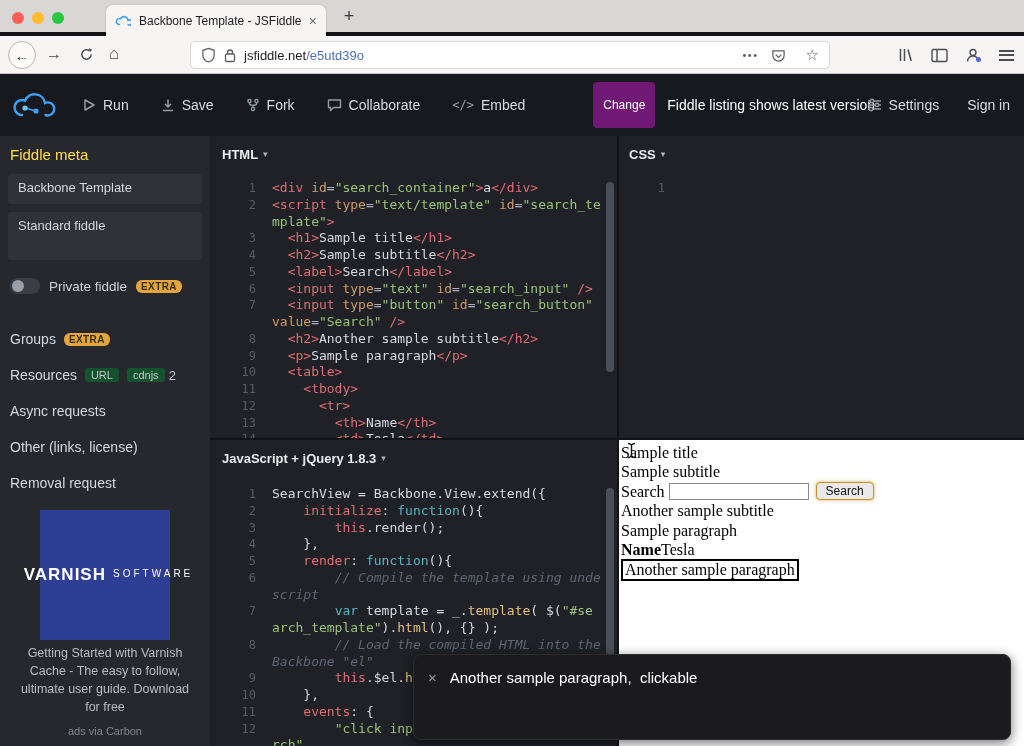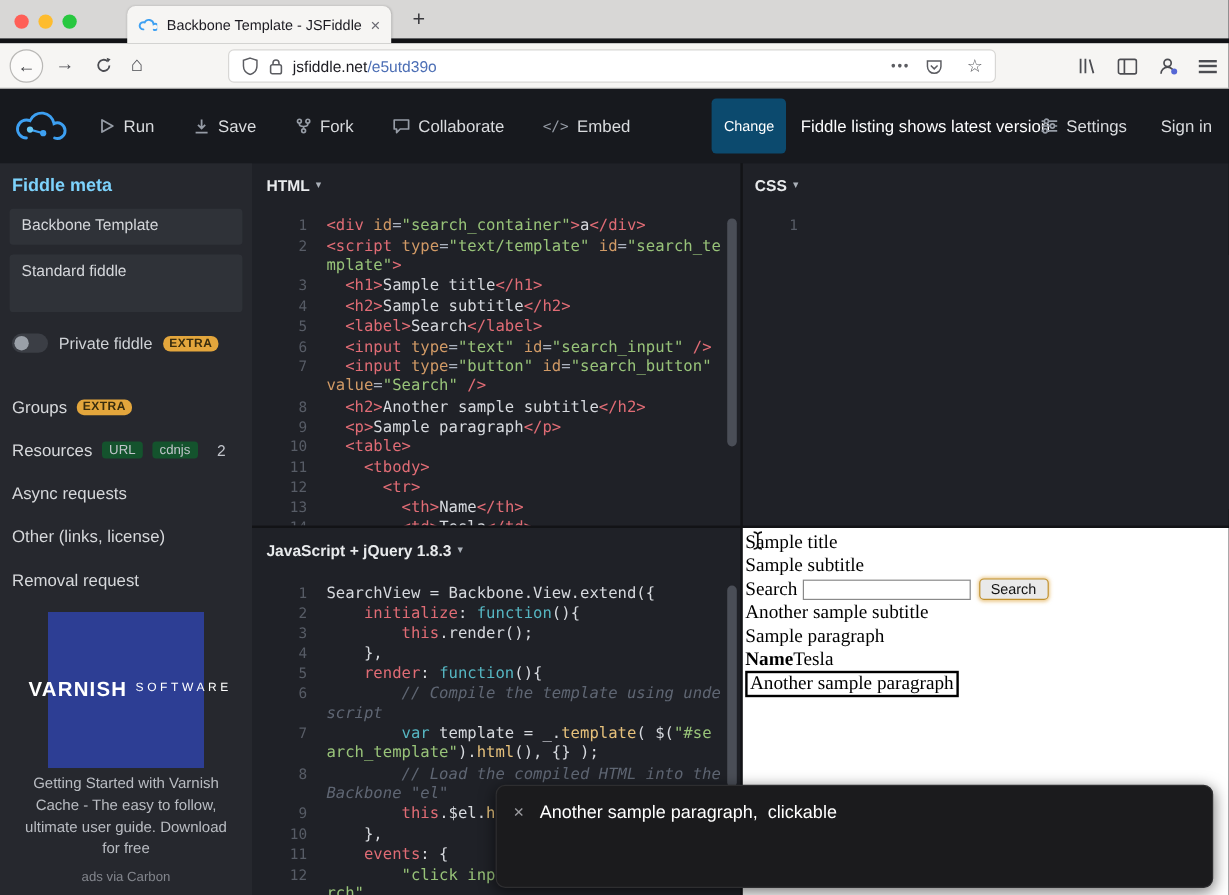--- a/index.html
+++ b/index.html
@@ -31,36 +31,36 @@
   .star{font-size:15px;color:#5b5c61;margin-left:12px}
   .nav-right{position:absolute;right:10px;top:0;height:38px;display:flex;align-items:center;gap:17px}
   .hamburger{width:15px;height:11px;border-top:2px solid #4c4d52;border-bottom:2px solid #4c4d52;position:relative}
   .hamburger::after{content:"";position:absolute;left:0;top:2.5px;width:15px;height:2px;background:#4c4d52}
 
   
   .fjheader{position:absolute;top:74px;left:0;width:1024px;height:62px;background:#17191e;display:flex;align-items:center}
   .logo{margin:0 26px 0 10px;display:flex}
   .hitem{display:flex;align-items:center;gap:7px;margin-right:32px;color:#d9dbde;font-size:14px;cursor:pointer}
   .embed-glyph{font-family:"DejaVu Sans Mono",monospace;font-size:12px;color:#969ca6}
-  .change-btn{background:#0c4a6e;color:#fff;border:none;font-size:12px;font-family:inherit;padding:16px 10px;border-radius:4px;margin:0 12px 0 36px}
+  .change-btn{background:#701a75;color:#fff;border:none;font-size:12px;font-family:inherit;padding:16px 10px;border-radius:4px;margin:0 12px 0 36px}
   .notice{color:#fdfdfe;font-size:14px}
   .header-right{position:absolute;right:14px;display:flex;align-items:center;gap:28px}
   .header-right .hitem{margin-right:0}
 
   
   .sidebar{position:absolute;top:136px;left:0;width:210px;height:610px;background:#26282e;color:#c6c9ce}
-  .sb-heading{position:absolute;top:10px;left:10px;font-size:15px;font-weight:bold;color:#7dd3fc}
+  .sb-heading{position:absolute;top:10px;left:10px;font-size:15px;font-weight:normal;color:#fde047}
   .sb-field{position:absolute;left:8px;width:194px;background:#2f3238;border-radius:3px;padding:6px 10px;font-size:13px;color:#d4d6da}
   .sb-f1{top:38px;height:30px}
   .sb-f2{top:76px;height:48px}
   .sb-private{position:absolute;top:142px;left:10px;display:flex;align-items:center;gap:9px;font-size:13.5px;color:#cfd2d6}
   .toggle{width:30px;height:16px;background:#3b3e45;border-radius:8px;position:relative;display:inline-block}
   .knob{position:absolute;left:2px;top:2px;width:12px;height:12px;border-radius:50%;background:#9aa0a8}
   .extra-badge{background:#e3a63c;color:#392d0e;font-size:10px;font-weight:bold;padding:1px 5px;border-radius:6px;letter-spacing:.4px}
-  .sb-row{position:absolute;left:10px;right:12px;display:flex;align-items:center;gap:8px;font-size:14px;color:#d6d8db}
+  .sb-row{position:absolute;left:10px;right:24px;display:flex;align-items:center;gap:8px;font-size:14px;color:#d6d8db}
   .sb-groups{top:195px}.sb-resources{top:231px}.sb-async{top:267px}.sb-other{top:303px}.sb-removal{top:339px}
   .res-badge{background:#14532d;color:#c2c5cb;font-size:11px;padding:1px 6px;border-radius:3px}
   .res-count{position:absolute;right:10px;color:#c2c5cb;font-size:13px}
   .ad-box{position:absolute;top:374px;left:40px;width:130px;height:130px;background:#2d3e94;display:flex;flex-direction:row;align-items:center;justify-content:center;gap:7px}
   .ad-brand1{color:#fff;font-size:17px;font-weight:bold;letter-spacing:1px}
   .ad-brand2{color:#fff;font-size:10px;letter-spacing:3px;margin-top:-3px}
   .ad-text{position:absolute;top:508px;left:12px;width:186px;text-align:center;font-size:12.5px;line-height:18px;color:#b9bcc2}
   .ad-via{position:absolute;top:589px;left:0;width:100%;text-align:center;font-size:11px;color:#83868d}
 
   

